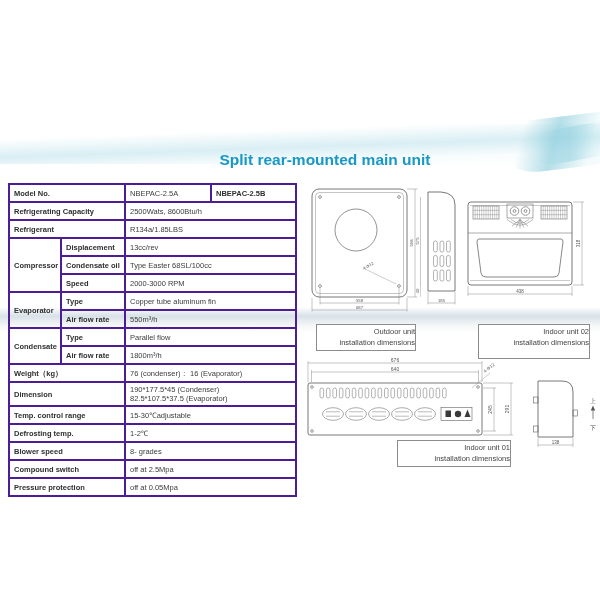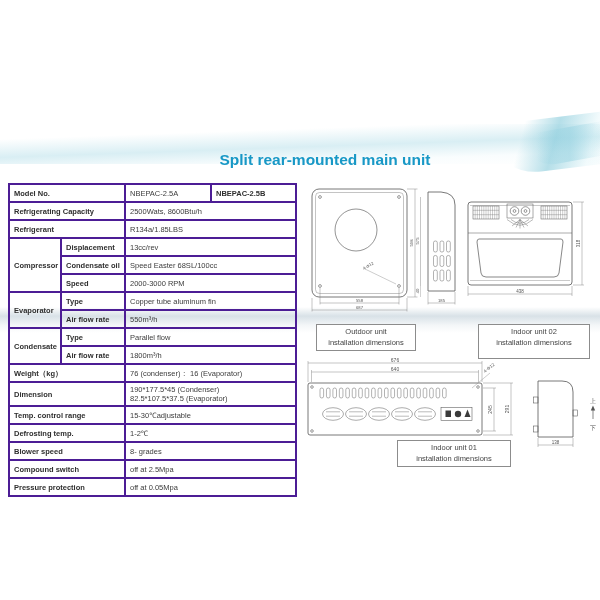--- a/index.html
+++ b/index.html
@@ -30,21 +30,21 @@
     height:12px;line-height:1.2;white-space:pre-line;vertical-align:middle;overflow:hidden;margin-left:12px;}
   table.spec td.b{font-weight:bold;color:#2e2e2e;}
 
   
   svg.diag{position:absolute;}
   svg.diag text{font-family:"Liberation Sans",sans-serif;fill:#555;}
 
   
   .capbox{position:absolute;border:1px solid #8c8c8c;background:#fff;text-align:center;
     font-size:7.5px;color:#444;line-height:1.4;padding-top:2px;box-sizing:border-box;}
-  .capbox span{display:block;}
+  .capbox span{display:block;text-align:right;}
 </style>
 </head>
 <body>
 
 <div class="page">
 
   <div class="wave-band"></div>
   <div class="wave-swoosh"></div>
   <div class="wave-swoosh2"></div>
   <div class="shadow-band"></div>
@@ -72,21 +72,21 @@
           <td class="b" colspan="2">Refrigerant</td>
           <td colspan="2">R134a/1.85LBS</td>
         </tr>
         <tr>
           <td class="b" rowspan="3">Compressor</td>
           <td class="b">Displacement</td>
           <td colspan="2">13cc/rev</td>
         </tr>
         <tr>
           <td class="b">Condensate oil</td>
-          <td colspan="2">Speed Easter 68SL/100cc</td>
+          <td colspan="2">Type Easter 68SL/100cc</td>
         </tr>
         <tr>
           <td class="b">Speed</td>
           <td colspan="2">2000-3000 RPM</td>
         </tr>
         <tr>
           <td class="b" rowspan="2">Evaporator</td>
           <td class="b">Type</td>
           <td colspan="2">Copper tube aluminum fin</td>
         </tr>

